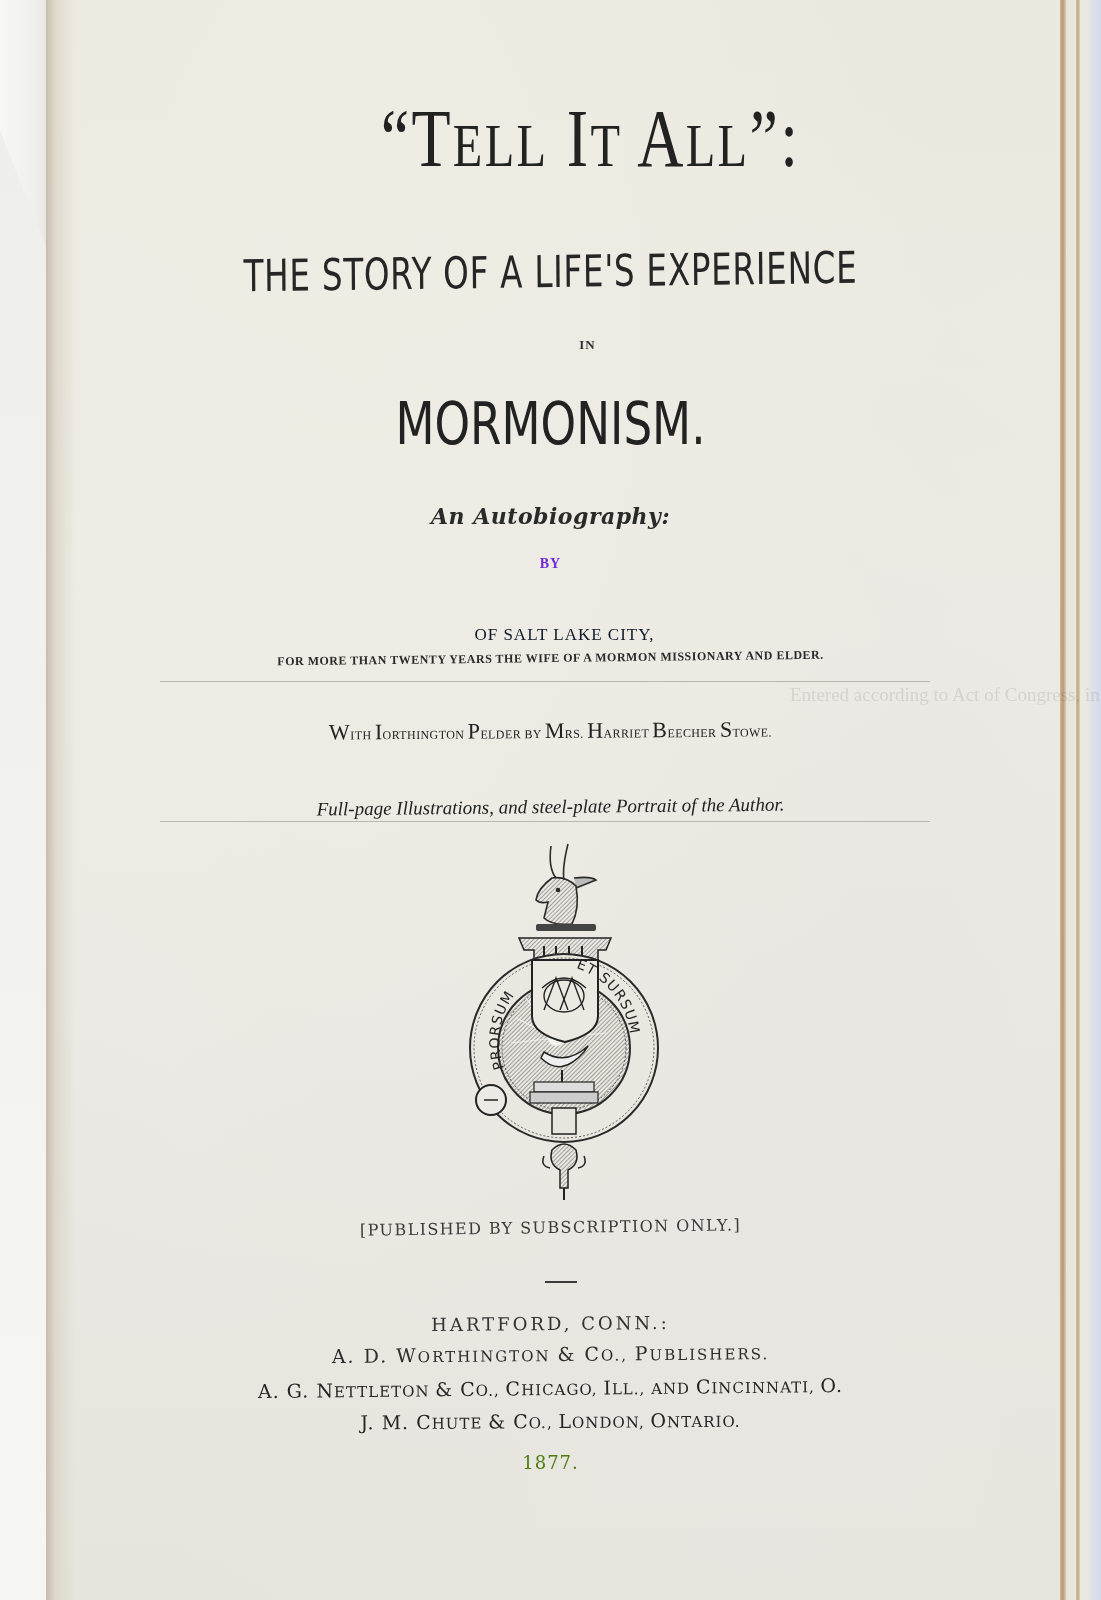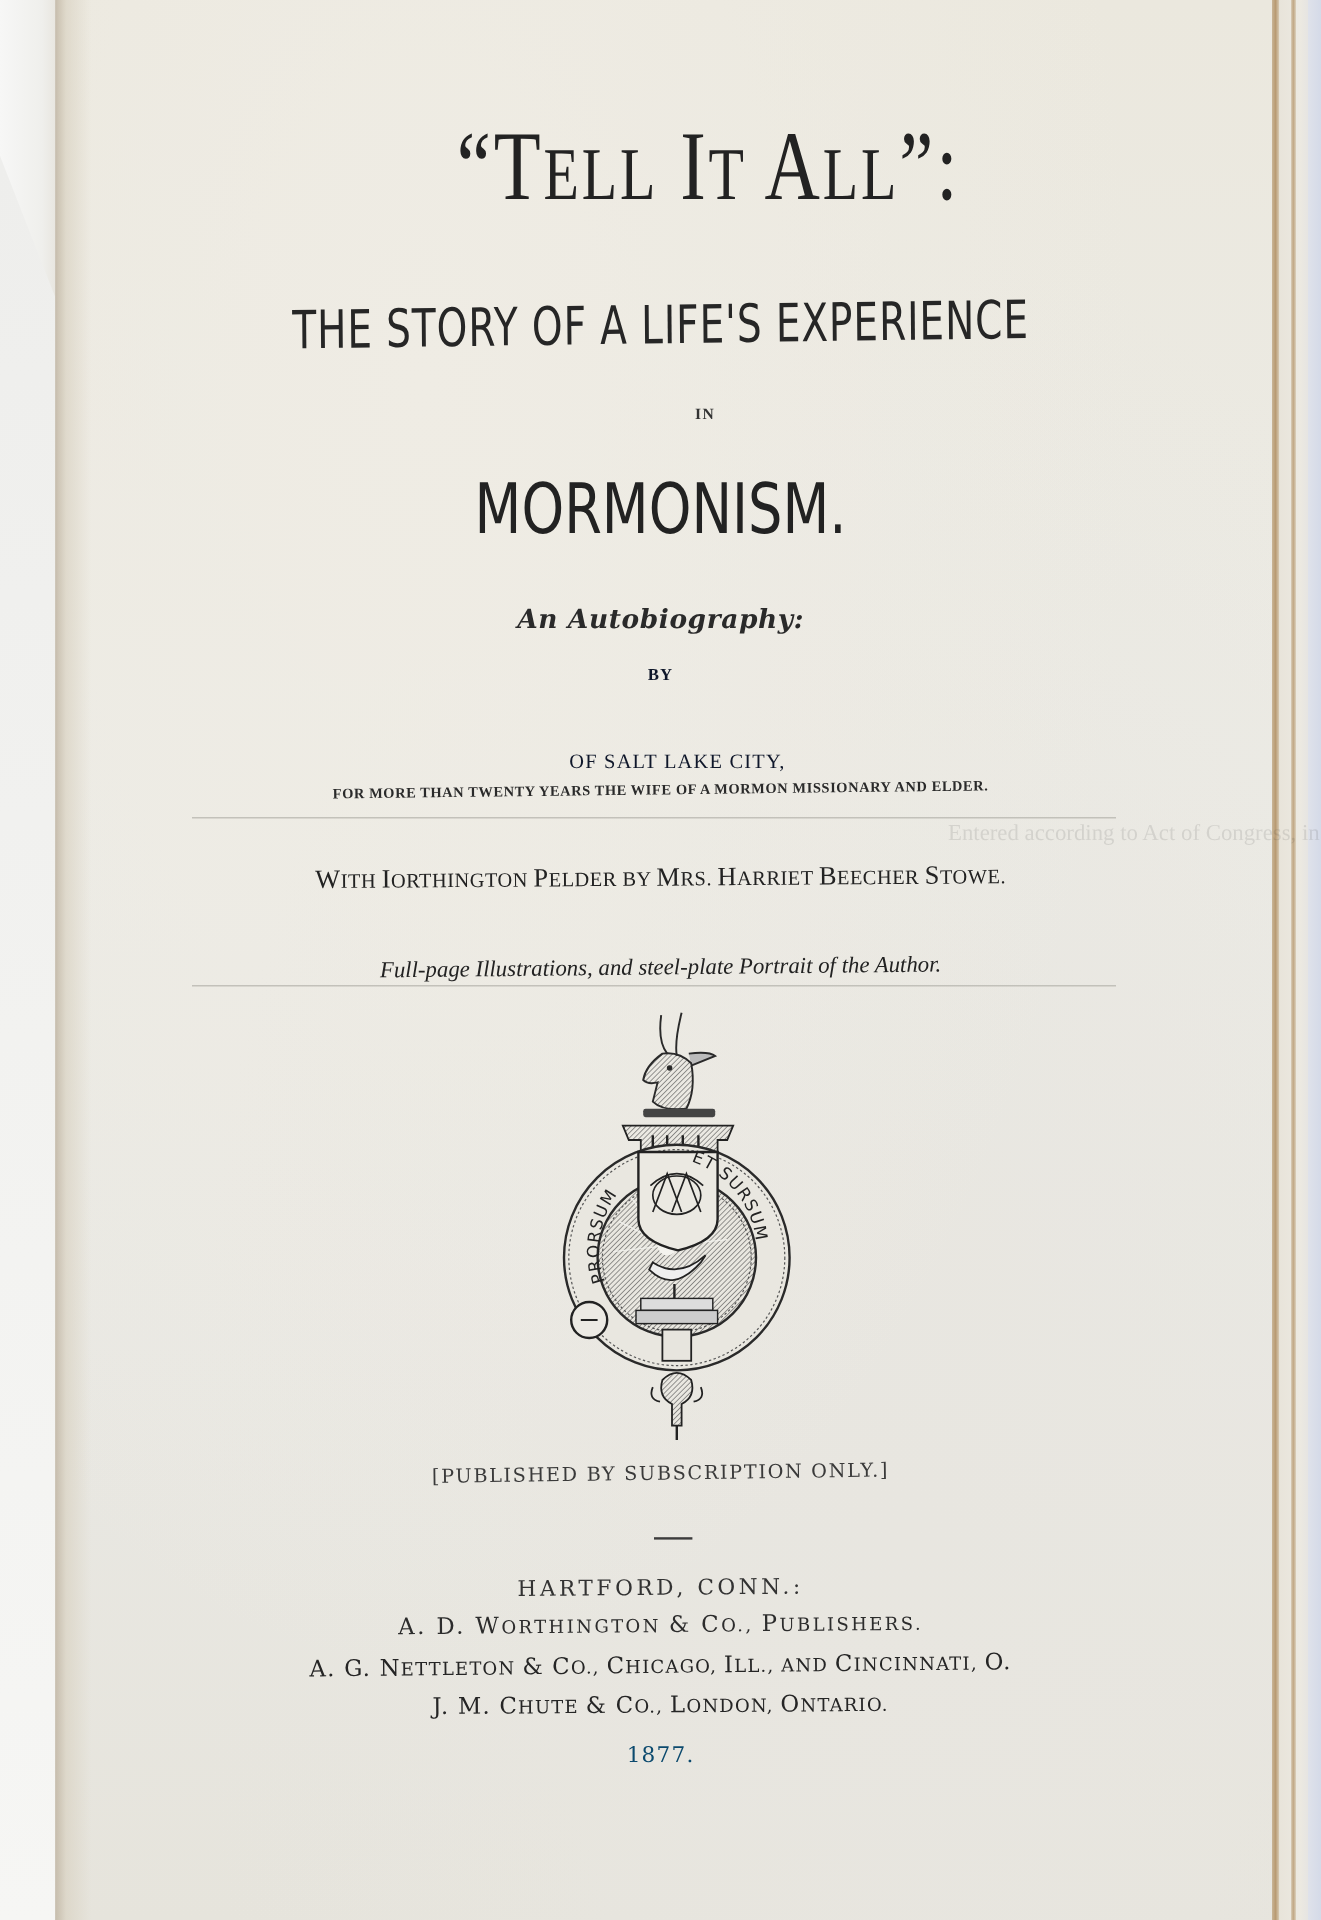--- a/index.html
+++ b/index.html
@@ -133,21 +133,21 @@
       font-weight: bold;
       color: #2a2a2a;
       letter-spacing: 0.5px;
     }
     .by {
       top: 556px;
       left: 0;
       font-family: "Liberation Serif", serif;
       font-size: 14px;
       font-weight: bold;
-      color: #0f172a;
+      color: #6d28d9;
       letter-spacing: 1px;
     }
     .author {
       top: 578px;
       left: 0;
       font-family: "Liberation Serif", serif;
       font-size: 38px;
       color: #1e1e1e;
       letter-spacing: 0.5px;
     }
@@ -181,21 +181,21 @@
 
     .preface {
       top: 718px;
       left: 0;
       font-family: "Liberation Serif", serif;
       font-size: 22px;
       color: #222;
       letter-spacing: 0.4px;
       transform: rotate(-0.4deg);
     }
-    .preface .sc { font-size: 17px; }
+    .preface .sc { font-size: 12px; }
     .illustrations {
       top: 796px;
       left: 0;
       font-family: "Liberation Serif", serif;
       font-size: 19px;
       font-style: italic;
       color: #222;
       transform: rotate(-0.6deg);
     }
 
@@ -267,21 +267,21 @@
       font-size: 19px;
       letter-spacing: 1px;
       color: #252525;
       transform: rotate(-0.4deg);
     }
     .year {
       top: 1452px;
       left: 0;
       font-family: "DejaVu Serif", serif;
       font-size: 18px;
-      color: #0c4a6e;
+      color: #4d7c0f;
       letter-spacing: 1px;
     }
   </style>
 </head>
 <body>
 
 <div class="scene">
   <div class="left-leaf"></div>
   <div class="left-leaf-fold"></div>
   <div class="page"></div>

